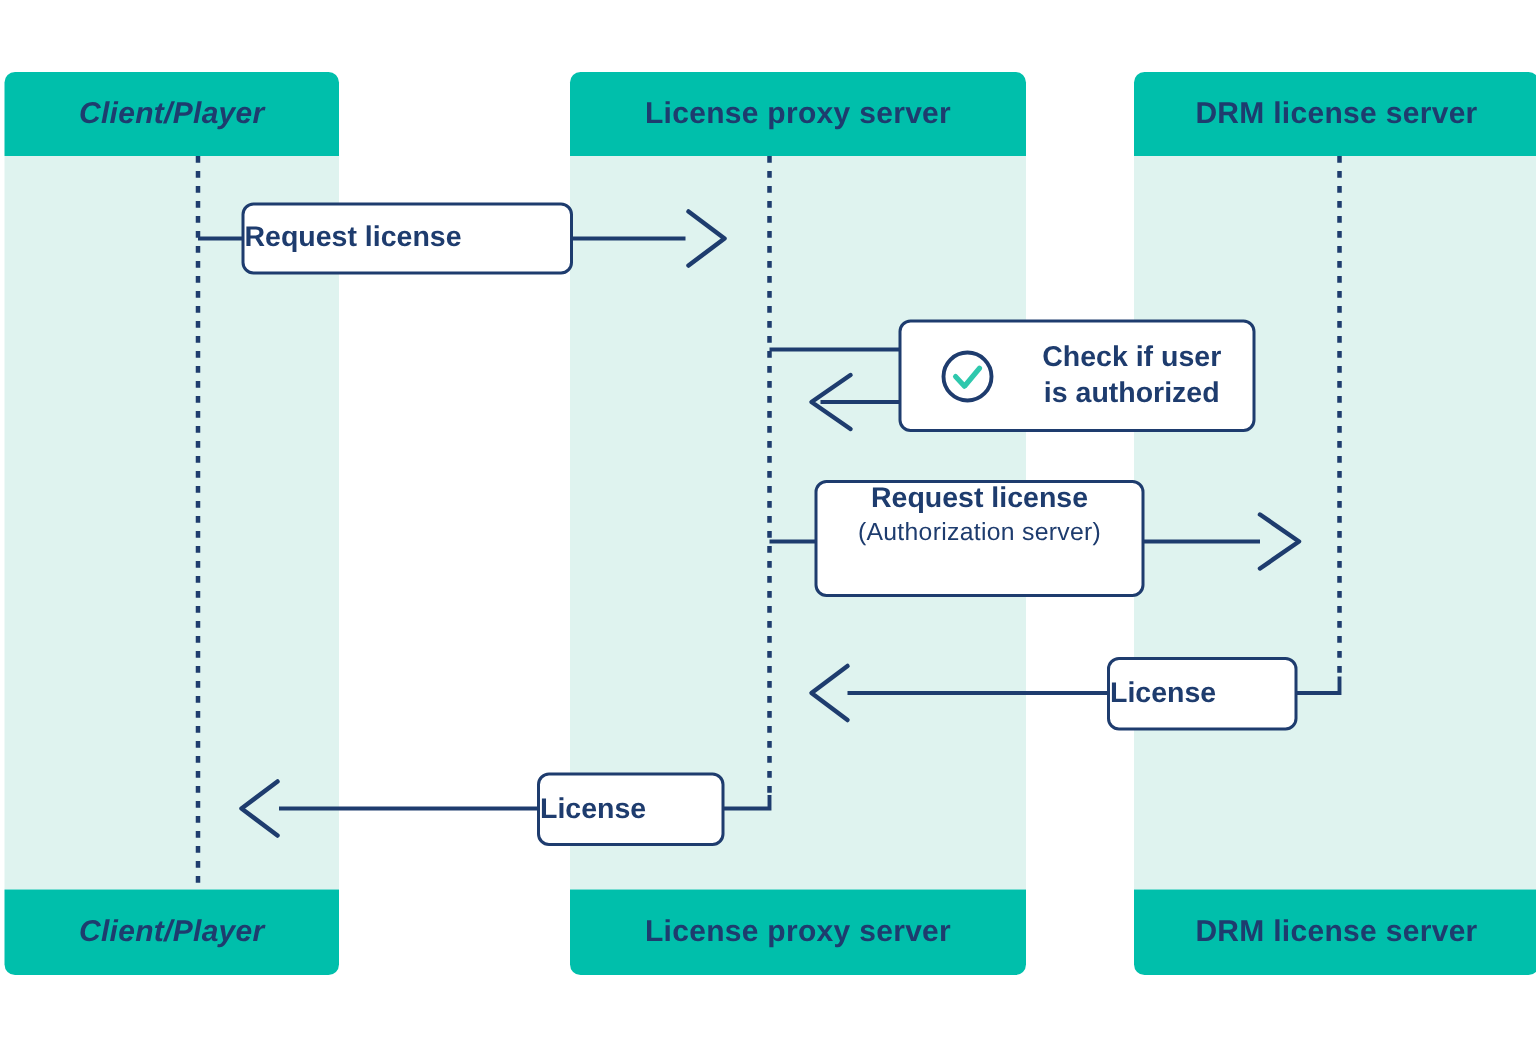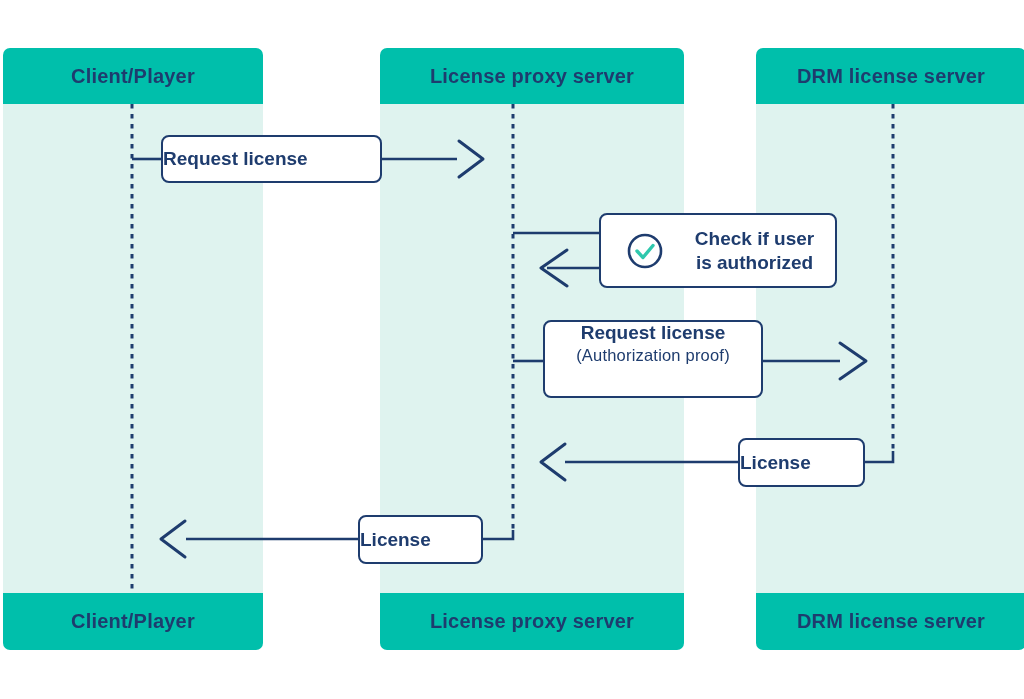--- a/index.html
+++ b/index.html
@@ -12,21 +12,21 @@
     font-family: "Liberation Sans", sans-serif;
     color: var(--navy);
   }
   .lane-bg {
     position: absolute;
     top: 104px;
     height: 489px;
     background: var(--lane);
     z-index: 1;
   }
-  .lane-client  { left: 3px;   width: 260px; }
+  .lane-client  { left: 3px;   width: 223px; font-style: italic; }
   .lane-proxy   { left: 380px; width: 304px; }
   .lane-drm     { left: 756px; width: 270px; }
 
   .hdr {
     position: absolute;
     height: 56px;
     background: var(--teal);
     color: var(--navy);
     display: flex;
     align-items: center;
@@ -169,21 +169,21 @@
       </svg>
     </span>
     <span class="check-lines">
       <span>Check if user</span><br>
       <span>is authorized</span>
     </span>
   </div>
 
   <div class="msgbox stack box-request-2">
     <span>Request license</span>
-    <span class="sub">(Authorization proof)</span>
+    <span class="sub">(Authorization server)</span>
   </div>
 
   <div class="msgbox box-license-1">
     <span>License</span>
   </div>
 
   <div class="msgbox box-license-2">
     <span>License</span>
   </div>
 

